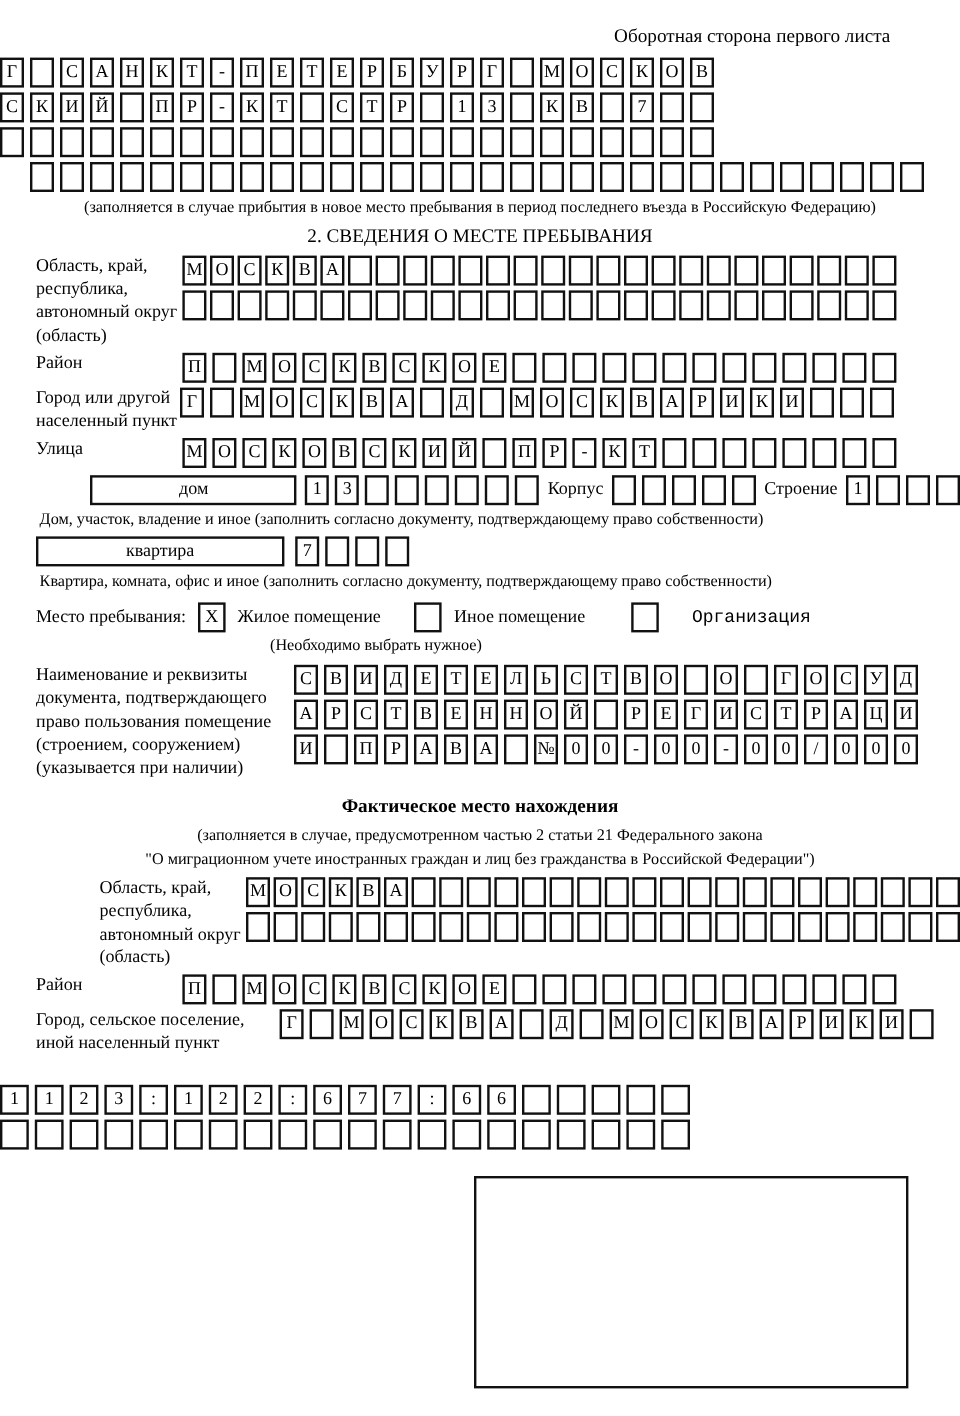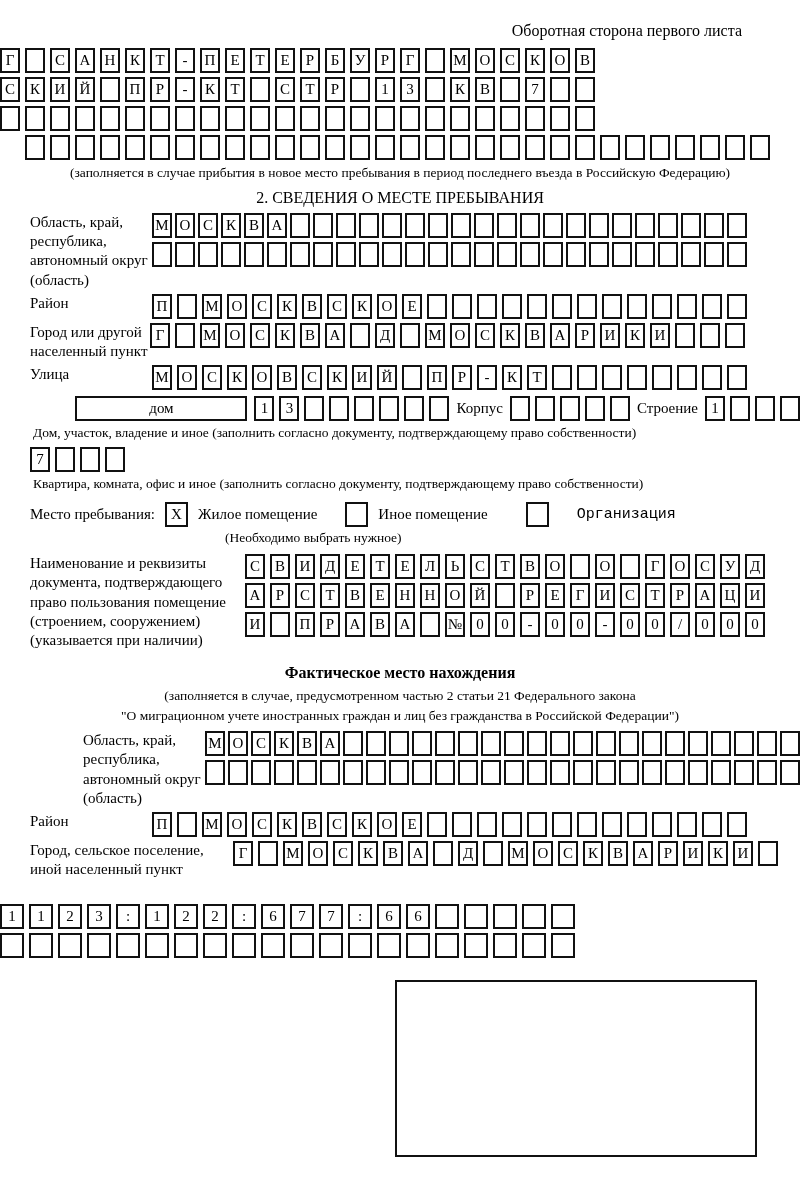--- a/index.html
+++ b/index.html
@@ -341,20 +341,21 @@
     <div class="cellrow">
         <div class="cell">1</div>
         <div class="cell"></div>
         <div class="cell"></div>
         <div class="cell"></div>
       </div>
   </div>
   <div class="caption-left">Дом, участок, владение и иное (заполнить согласно документу, подтверждающему право собственности)</div>
 
   <div class="frow" style="margin-left:30px;gap:9px;">
+    <div class="namebox kvbox">квартира</div>
     <div class="cellrow">
         <div class="cell">7</div>
         <div class="cell"></div>
         <div class="cell"></div>
         <div class="cell"></div>
       </div>
   </div>
   <div class="caption-left">Квартира, комната, офис и иное (заполнить согласно документу, подтверждающему право собственности)</div>
 
   <div class="mesto-row">

